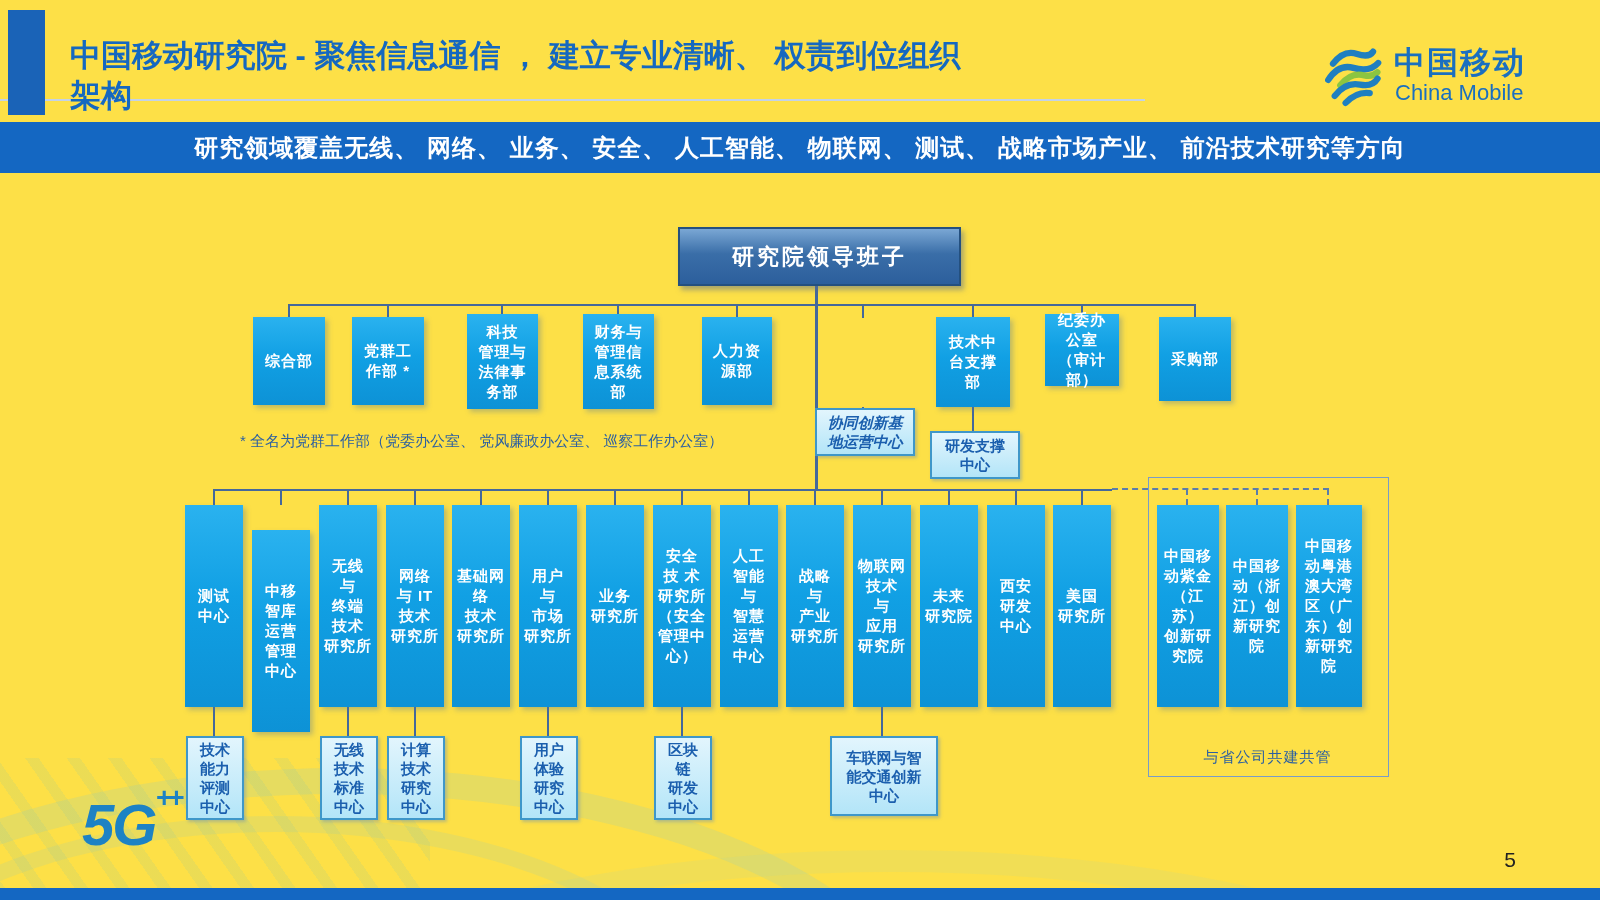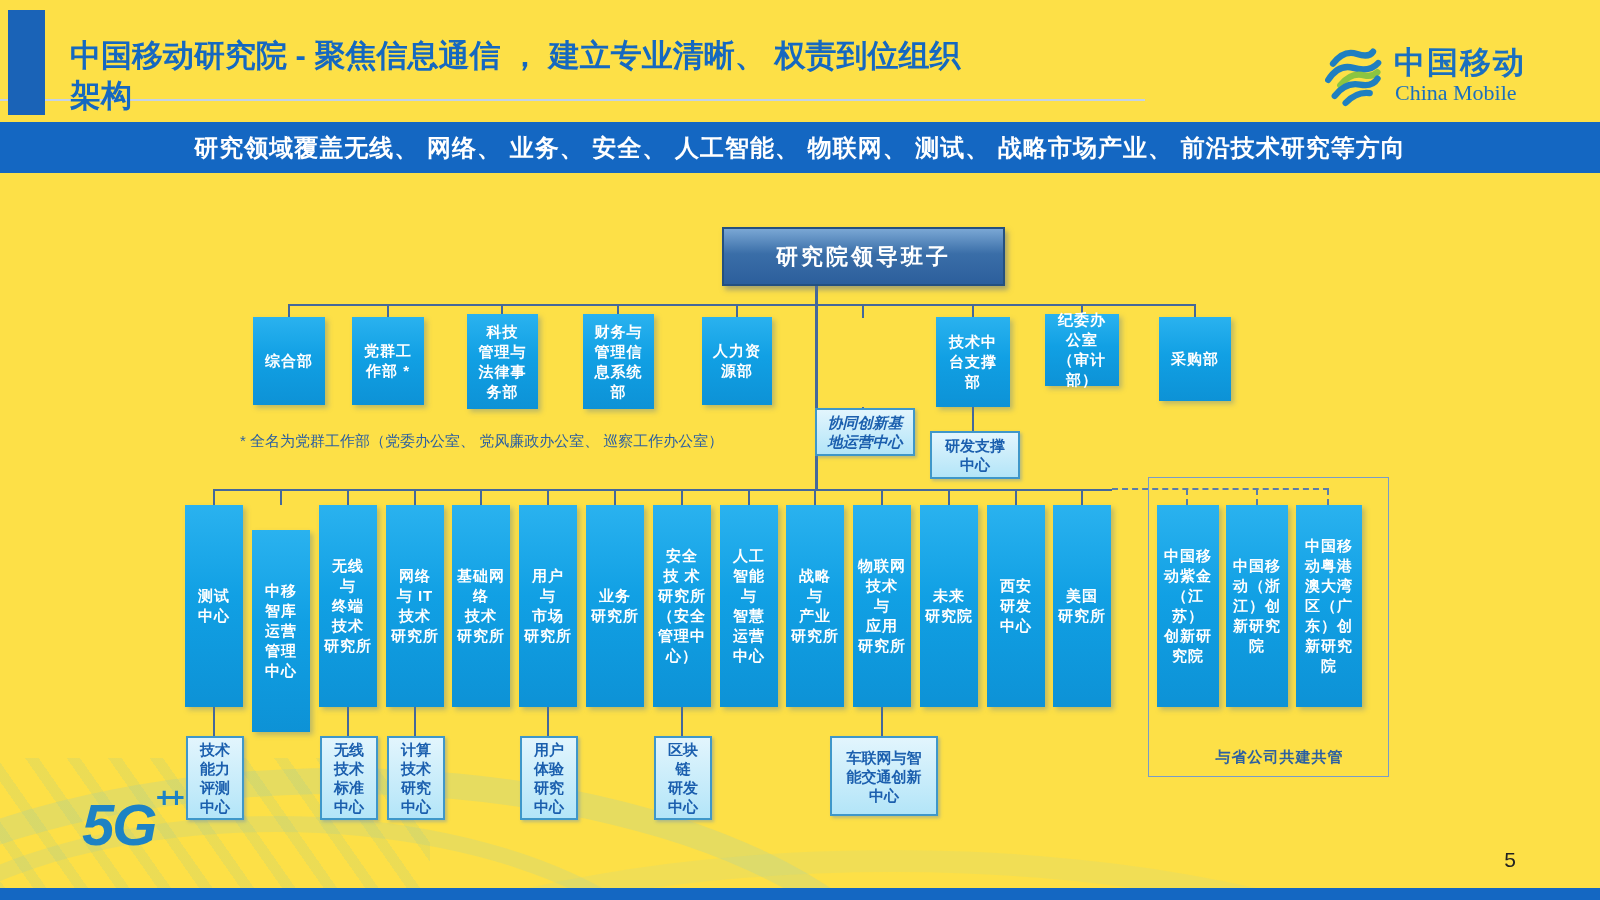--- a/index.html
+++ b/index.html
@@ -16,41 +16,41 @@
     background:repeating-linear-gradient(55deg,rgba(125,195,170,.25) 0 11px,transparent 11px 34px);
     opacity:.55;}
   
   .left-block{position:absolute;left:8px;top:10px;width:37px;height:105px;background:#1a63b7;z-index:2;}
   .title{position:absolute;left:70px;top:36px;width:1160px;z-index:2;
     color:#1568c0;font-weight:bold;font-size:31px;line-height:40px;}
   .title-rule{position:absolute;left:0;top:99px;width:1145px;height:2px;background:#c3d2e6;z-index:1;}
   .banner{position:absolute;left:0;top:122px;width:1600px;height:51px;background:#1467c2;z-index:2;
     display:flex;align-items:center;justify-content:center;}
   .banner span{color:#ffffff;font-weight:bold;font-size:24px;letter-spacing:1px;}
-  .cm-logo{position:absolute;left:1318px;top:40px;width:230px;height:70px;z-index:2;font-family:Liberation Serif, serif;}
+  .cm-logo{position:absolute;left:1318px;top:40px;width:230px;height:70px;z-index:2;}
   .cm-logo svg{position:absolute;left:0;top:0;}
   .cm-cn{position:absolute;left:76px;top:2px;font-size:31px;font-weight:bold;color:#1a6fc0;letter-spacing:2px;}
   .cm-en{position:absolute;left:77px;top:40px;font-size:22px;color:#1a6fc0;}
   
   .obox{position:absolute;z-index:3;display:flex;align-items:center;justify-content:center;
     text-align:center;white-space:pre-line;color:#fff;font-weight:bold;}
   .topbox{background:linear-gradient(180deg,#7aa7d4 0%,#3a6ea8 45%,#2c5f9c 100%);
     border:2px solid #24507f;box-shadow:3px 4px 5px rgba(90,110,140,.5);
     font-size:22px;letter-spacing:3px;}
   .bbox{background:linear-gradient(180deg,#2ab2ef 0%,#11a0e4 45%,#0d92d6 100%);
     box-shadow:3px 3px 5px rgba(90,120,150,.38);font-size:15px;line-height:20px;letter-spacing:1px;}
   .lightbox{background:linear-gradient(180deg,#e2f5fd 0%,#b3e5f8 100%);
     border:2px solid #3f97c9;box-shadow:2px 2px 3px rgba(110,145,175,.45);
     color:#1b5fae;font-size:15px;line-height:19px;}
   .footnote{position:absolute;left:240px;top:429px;width:505px;z-index:3;
     color:#2b5fa1;font-size:15px;line-height:23px;}
   .joint-rect{position:absolute;left:1148px;top:477px;width:239px;height:298px;z-index:2;
     border:1.5px solid #7a9cc6;background:transparent;}
   .joint-label{position:absolute;left:1148px;top:748px;width:239px;z-index:3;text-align:center;
-    color:#2b5fa1;font-size:15px;font-weight:bold;letter-spacing:1px;padding-left:12px;}
+    color:#2b5fa1;font-size:15px;font-weight:normal;letter-spacing:1px;}
   
   .vline{position:absolute;width:2px;background:#44689b;z-index:1;}
   .trunk{width:3px;}
   .hline{position:absolute;height:2px;background:#44689b;z-index:1;}
   .dashv{position:absolute;width:0;border-left:2px dashed #5a7dab;z-index:1;background:none;}
   .dashh{position:absolute;height:0;border-top:2px dashed #5a7dab;z-index:1;background:none;}
   
   .bottom-bar{position:absolute;left:0;top:888px;width:1600px;height:12px;background:#1467c2;z-index:4;}
   .page-num{position:absolute;left:1490px;top:848px;width:40px;text-align:center;
     color:#222;font-size:21px;z-index:4;}
@@ -83,21 +83,21 @@
       </g>
     </svg>
     <div class="cm-cn">中国移动</div>
     <div class="cm-en">China Mobile</div>
   </div>
 
   <div class="banner">
     <span>研究领域覆盖无线、 网络、 业务、 安全、 人工智能、 物联网、 测试、 战略市场产业、 前沿技术研究等方向</span>
   </div>
 
-  <div class="obox topbox" style="left:678px;top:227px;width:279px;height:55px;margin-left:44px;">研究院领导班子</div>
+  <div class="obox topbox" style="left:678px;top:227px;width:279px;height:55px;">研究院领导班子</div>
 
   <div class="vline trunk" style="left:815px;top:282px;height:208px;"></div>
   <div class="hline" style="left:288px;top:304px;width:908px;"></div>
   <div class="vline" style="left:288px;top:304px;height:14px;"></div>
   <div class="vline" style="left:387px;top:304px;height:14px;"></div>
   <div class="vline" style="left:501px;top:304px;height:12px;"></div>
   <div class="vline" style="left:617px;top:304px;height:12px;"></div>
   <div class="vline" style="left:736px;top:304px;height:14px;"></div>
   <div class="vline" style="left:862px;top:304px;height:14px;"></div>
   <div class="vline" style="left:972px;top:304px;height:14px;"></div>

